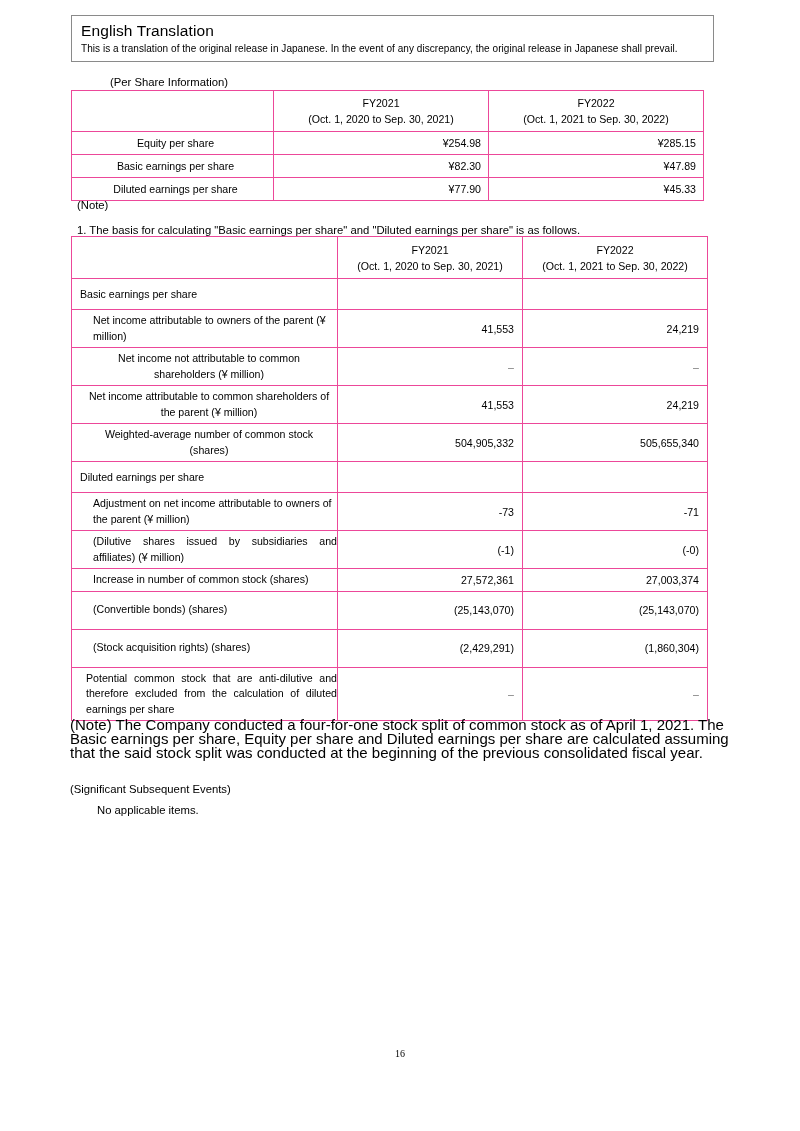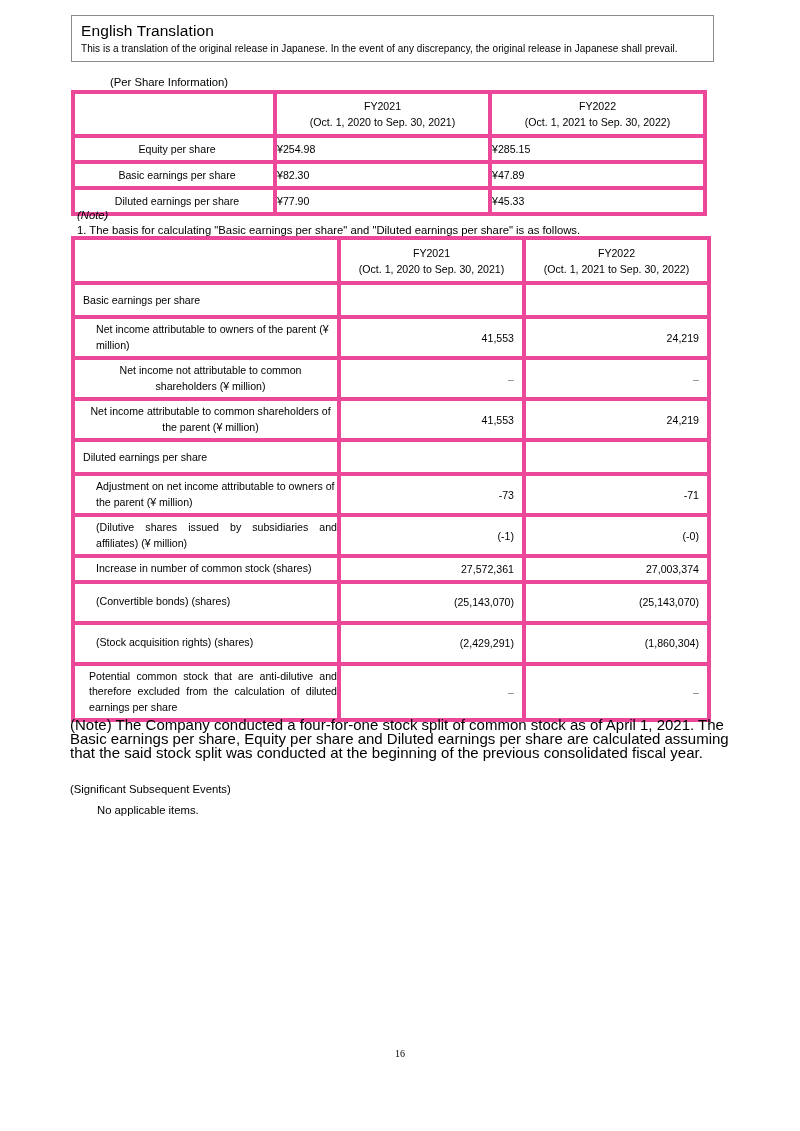--- a/index.html
+++ b/index.html
@@ -45,34 +45,34 @@
     letter-spacing: 0.05px;
   }
 
   
   .caption {
     position: absolute;
     font-size: 11.3px;
     line-height: 14px;
   }
   #cap-per-share { left: 70px; top: 75px; margin-left: 40px; }
-  #cap-note      { left: 77px; top: 208px; font-style: italic; }
+  #cap-note      { left: 77px; top: 198px; }
   #cap-note-1    { left: 77px; top: 223px; }
   #cap-events    { left: 70px; top: 782px; }
   #txt-no-items  { left: 97px; top: 803px; }
 
   
   table.fin {
     position: absolute;
     border-collapse: collapse;
     table-layout: fixed;
     font-size: 10.6px;
   }
   table.fin td {
-    border: 4px solid #ec4899;
+    border: 1px solid #ec4899;
     vertical-align: middle;
     padding: 0;
   }
 
   
   #table-per-share {
     left: 71px;
     top: 90px;
     width: 632px;
   }
@@ -81,21 +81,21 @@
     height: 40px;
     text-align: center;
     line-height: 16px;
   }
   #table-per-share td.lbl {
     padding-left: 6px;
     text-align: center;
   }
   #table-per-share td.num {
     padding-right: 7px;
-    text-align: left;
+    text-align: right;
   }
   .hdr-line1 { display: block; }
   .hdr-line2 { display: block; }
 
   
   #table-eps-basis {
     left: 71px;
     top: 236px;
     width: 636px;
   }
@@ -236,20 +236,25 @@
       <tr>
         <td class="item1">Net income not attributable to common shareholders (¥ million)</td>
         <td class="num dash">–</td>
         <td class="num dash">–</td>
       </tr>
       <tr>
         <td class="item1">Net income attributable to common shareholders of the parent (¥ million)</td>
         <td class="num">41,553</td>
         <td class="num">24,219</td>
       </tr>
+      <tr>
+        <td class="item1">Weighted-average number of common stock (shares)</td>
+        <td class="num">504,905,332</td>
+        <td class="num">505,655,340</td>
+      </tr>
 
       <tr>
         <td class="sec">Diluted earnings per share</td>
         <td class="num"></td>
         <td class="num"></td>
       </tr>
       <tr>
         <td class="item">Adjustment on net income attributable to owners of the parent (¥ million)</td>
         <td class="num">-73</td>
         <td class="num">-71</td>

